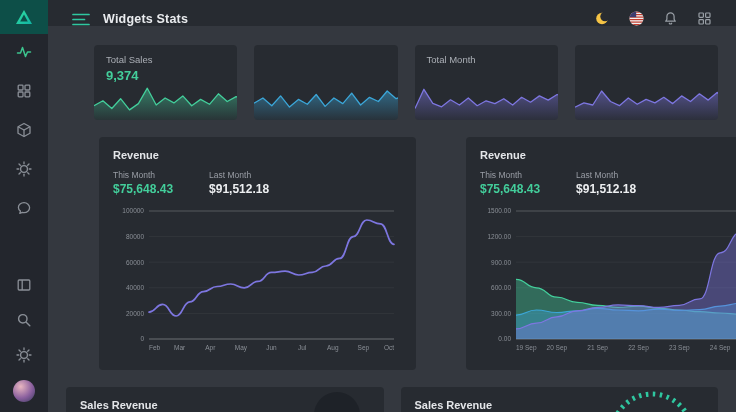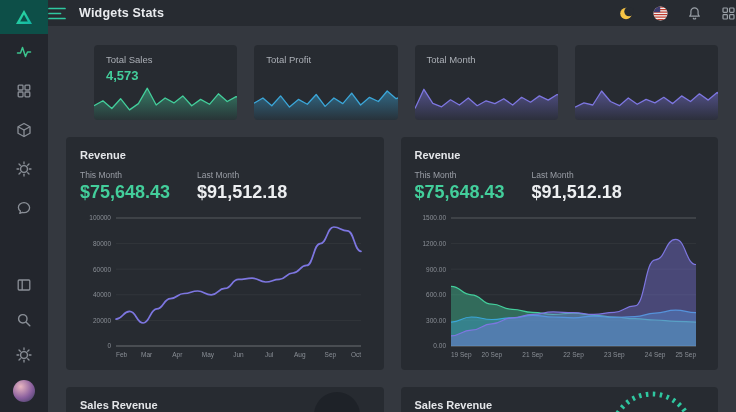--- a/index.html
+++ b/index.html
@@ -8,42 +8,42 @@
 
   
   .sidebar{position:absolute;left:0;top:0;width:48px;height:412px;background:#23262d;display:flex;flex-direction:column;align-items:center;z-index:3;}
   .logo{width:48px;height:34px;background:#0d4f48;display:flex;align-items:center;justify-content:center;cursor:pointer;}
   .side-nav{display:flex;flex-direction:column;align-items:center;gap:19px;padding-top:8px;}
   .side-nav.bottom{margin-top:auto;gap:15px;padding-bottom:10px;}
   .side-btn{width:20px;height:20px;display:flex;align-items:center;justify-content:center;cursor:pointer;}
   .avatar{width:22px;height:22px;border-radius:50%;background:radial-gradient(circle at 35% 30%, #e8b6c0, #8a5f9e 55%, #35395c);cursor:pointer;}
 
   
-  .header{position:absolute;left:48px;top:0;right:0;height:26px;background:#272b31;display:flex;align-items:center;padding:0 0;z-index:2;}
+  .header{position:absolute;left:48px;top:0;right:0;height:26px;background:#272b31;display:flex;align-items:flex-end;padding:0 24px;z-index:2;}
   .hamburger{cursor:pointer;display:flex;align-items:center;}
   .page-title{font-size:12.5px;font-weight:700;color:#e9ebee;margin-left:13px;letter-spacing:.2px;}
   .header-right{margin-left:auto;display:flex;align-items:center;gap:19px;}
   .hdr-btn{display:flex;align-items:center;justify-content:center;cursor:pointer;}
 
   
   .main{position:absolute;left:48px;top:34px;right:0;bottom:0;background:#34383f;padding:11px 18px;overflow:hidden;}
 
   .stats-row{display:grid;grid-template-columns:repeat(4,1fr);gap:17px;padding-left:28px;}
   .stat-card{background:#272b31;border-radius:4px;height:75px;position:relative;overflow:hidden;}
   .stat-inner{padding:9px 12px 0;position:relative;z-index:1;}
   .stat-label{font-size:9.5px;color:#abafb6;}
   .stat-value{font-size:13px;font-weight:700;color:#43ce9b;margin-top:3px;}
   .spark{position:absolute;left:0;bottom:0;display:block;}
 
   .charts-row{display:grid;grid-template-columns:1fr 1fr;gap:17px;margin-top:17px;}
-  .chart-card{background:#272b31;border-radius:4px;height:233px;padding:12px 14px;}
+  .chart-card{background:#272b31;border-radius:4px;height:233px;padding:12px 14px;margin-left:33px;}
   .chart-title{font-size:11px;font-weight:700;color:#e4e6e9;}
-  .chart-stats{display:flex;gap:27px;margin-top:9px;}
+  .chart-stats{display:flex;gap:36px;margin-top:9px;}
   .cs-label{font-size:8.5px;color:#9a9ea6;}
-  .cs-value{font-size:18px;font-weight:700;margin-top:2px;}
+  .cs-value{font-size:12px;font-weight:700;margin-top:2px;}
   .cs-value.green{color:#43ce9b;}
   .cs-value.white{color:#edeff1;}
   .axis-chart{display:block;margin-top:7px;}
   .axis-chart text{font-family:"Liberation Sans",sans-serif;font-size:6.5px;fill:#8a8f96;}
 
   .bottom-row{display:grid;grid-template-columns:1fr 1fr;gap:17px;margin-top:17px;}
   .bottom-card{background:#272b31;border-radius:4px;height:90px;padding:12px 14px;position:relative;overflow:hidden;}
   .donut{position:absolute;right:24px;top:5px;width:46px;height:46px;border-radius:50%;background:#1e2228;}
   .gauge{position:absolute;right:18px;top:3px;display:block;}
 </style>
@@ -207,36 +207,35 @@
     </span>
   </div>
 </header>
 
 <main class="main">
 
   <section class="stats-row">
     <div class="stat-card">
       <div class="stat-inner">
         <div class="stat-label">Total Sales</div>
-        <div class="stat-value">4,573</div>
+        <div class="stat-value">9,374</div>
       </div>
       <svg class="spark" width="151" height="38">
           <defs>
             <linearGradient id="spark-total-sales-g" x1="0" y1="0" x2="0" y2="1">
               <stop offset="0%" stop-color="#43ce9b" stop-opacity="0.5"></stop>
               <stop offset="100%" stop-color="#43ce9b" stop-opacity="0.06"></stop>
             </linearGradient>
           </defs>
           <path d="M0.0 23.7 L 8.9 18.8 L 17.8 26.5 L 26.6 16.7 L 35.5 27.9 L 44.4 21.6 L 53.3 6.2 L 62.2 23.0 L 71.1 16.0 L 79.9 20.9 L 88.8 13.9 L 97.7 23.7 L 106.6 17.4 L 115.5 22.3 L 124.4 11.8 L 133.2 19.5 L 142.1 14.6 L 151.0 16.7 L 151 38 L 0 38 Z" fill="url(#spark-total-sales-g)"></path>
           <path d="M0.0 23.7 L 8.9 18.8 L 17.8 26.5 L 26.6 16.7 L 35.5 27.9 L 44.4 21.6 L 53.3 6.2 L 62.2 23.0 L 71.1 16.0 L 79.9 20.9 L 88.8 13.9 L 97.7 23.7 L 106.6 17.4 L 115.5 22.3 L 124.4 11.8 L 133.2 19.5 L 142.1 14.6 L 151.0 16.7" fill="none" stroke="#43ce9b" stroke-width="1.3" stroke-linejoin="round"></path>
         </svg>
     </div>
     <div class="stat-card">
       <div class="stat-inner">
-        <div class="stat-label">Total Profit</div>
       </div>
       <svg class="spark" width="151" height="38">
           <defs>
             <linearGradient id="spark-total-profit-g" x1="0" y1="0" x2="0" y2="1">
               <stop offset="0%" stop-color="#3ba6d8" stop-opacity="0.5"></stop>
               <stop offset="100%" stop-color="#3ba6d8" stop-opacity="0.06"></stop>
             </linearGradient>
           </defs>
           <path d="M0.0 21.3 L 8.9 16.0 L 17.8 23.7 L 26.6 13.9 L 35.5 25.1 L 44.4 17.4 L 53.3 22.3 L 62.2 12.5 L 71.1 24.4 L 79.9 16.0 L 88.8 21.6 L 97.7 11.1 L 106.6 23.0 L 115.5 15.3 L 124.4 19.5 L 133.2 9.0 L 142.1 16.7 L 151.0 13.2 L 151 38 L 0 38 Z" fill="url(#spark-total-profit-g)"></path>
           <path d="M0.0 21.3 L 8.9 16.0 L 17.8 23.7 L 26.6 13.9 L 35.5 25.1 L 44.4 17.4 L 53.3 22.3 L 62.2 12.5 L 71.1 24.4 L 79.9 16.0 L 88.8 21.6 L 97.7 11.1 L 106.6 23.0 L 115.5 15.3 L 124.4 19.5 L 133.2 9.0 L 142.1 16.7 L 151.0 13.2" fill="none" stroke="#3ba6d8" stroke-width="1.3" stroke-linejoin="round"></path>

